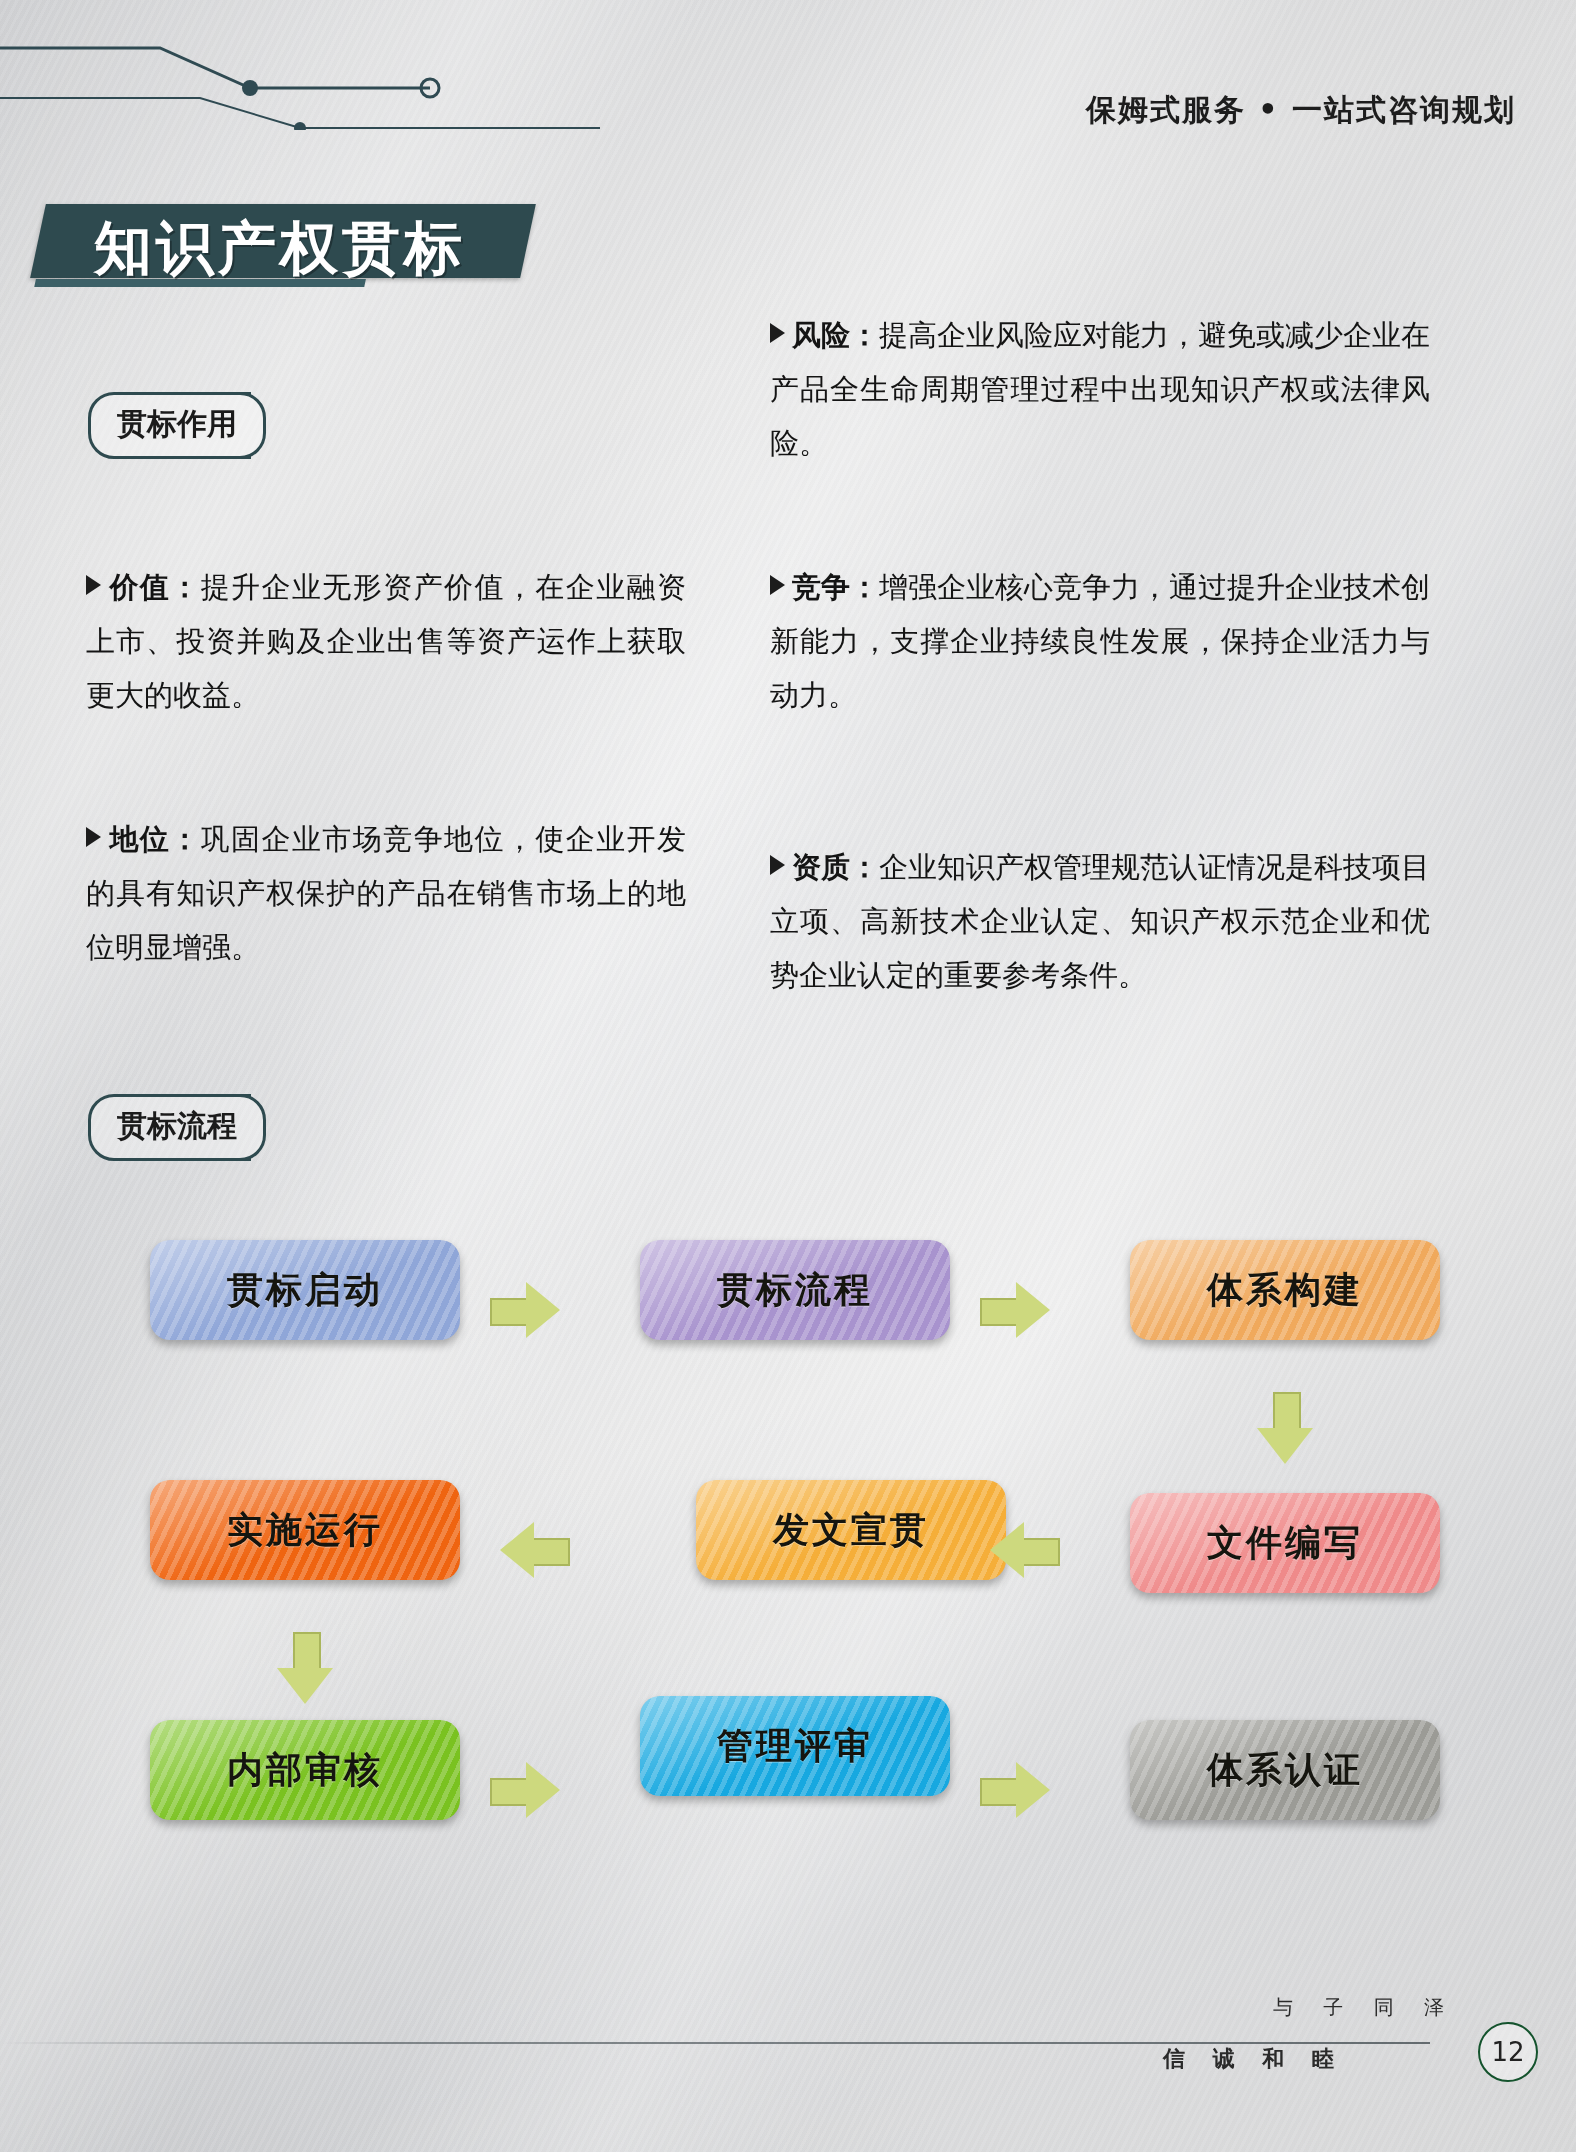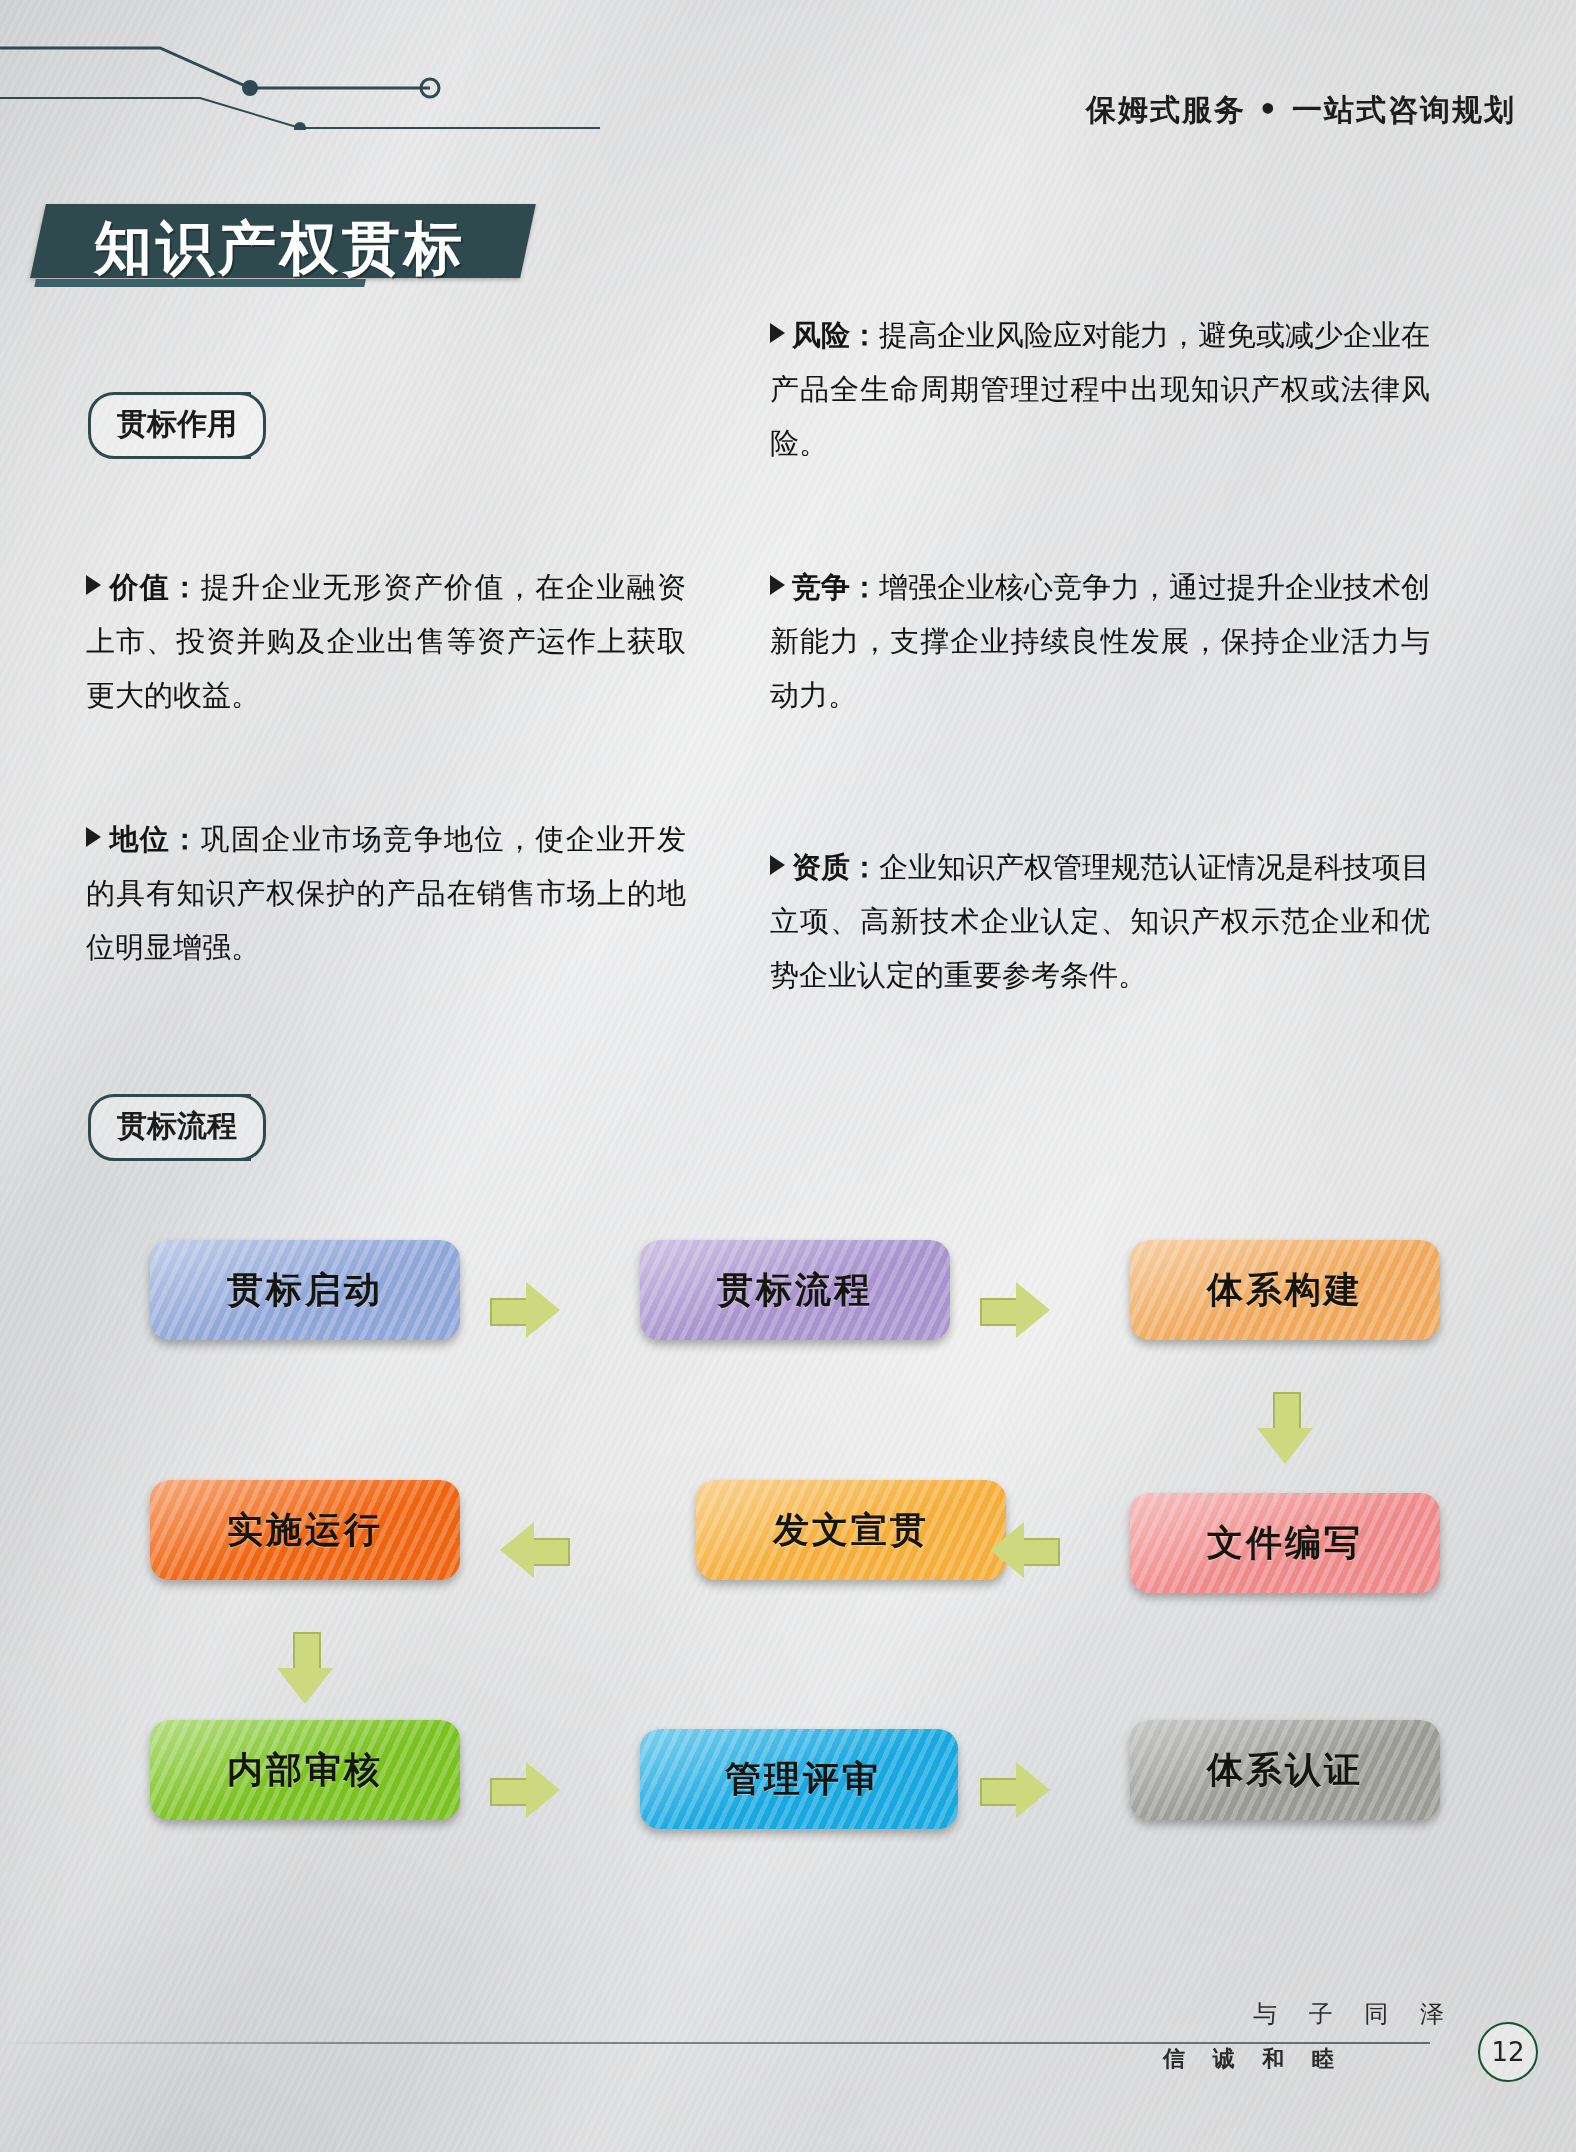--- a/index.html
+++ b/index.html
@@ -112,21 +112,21 @@
   .arr-r .head{position:absolute;left:36px;top:0;width:0;height:0;border-left:34px solid #cdd97e;border-top:28px solid transparent;border-bottom:28px solid transparent;}
   .arr-l{position:absolute;width:72px;height:56px;}
   .arr-l .shaft{position:absolute;right:0;top:16px;width:40px;height:24px;background:#cdd97e;border:2px solid #aab65c;border-left:none;}
   .arr-l .head{position:absolute;right:36px;top:0;width:0;height:0;border-right:34px solid #cdd97e;border-top:28px solid transparent;border-bottom:28px solid transparent;}
   .arr-d{position:absolute;width:56px;height:74px;}
   .arr-d .shaft{position:absolute;left:16px;top:0;width:24px;height:40px;background:#cdd97e;border:2px solid #aab65c;border-bottom:none;}
   .arr-d .head{position:absolute;left:0;top:36px;width:0;height:0;border-top:36px solid #cdd97e;border-left:28px solid transparent;border-right:28px solid transparent;}
   
   .footer-rule{position:absolute;left:0;bottom:108px;width:1430px;height:2px;
     background:linear-gradient(90deg,rgba(60,70,75,0) 0%,rgba(60,70,75,0.55) 25%,rgba(60,70,75,0.75) 100%);}
-  .foot-a{position:absolute;right:120px;bottom:122px;font-size:24px;letter-spacing:12px;color:#2a2a2a;white-space:nowrap;margin-left:6px;}
+  .foot-a{position:absolute;right:120px;bottom:131px;font-size:20px;letter-spacing:12px;color:#2a2a2a;white-space:nowrap;margin-left:6px;}
   .foot-b{position:absolute;right:232px;bottom:78px;font-size:22px;letter-spacing:10px;color:#2a2a2a;white-space:nowrap;font-weight:bold;}
   .pagenum{
     position:absolute;right:38px;bottom:70px;width:56px;height:56px;border-radius:50%;
     border:2px solid #14532d;display:flex;align-items:center;justify-content:center;
     font-size:26px;color:#222;background:rgba(255,255,255,0.4);
   }
 </style>
 </head>
 <body>
 
@@ -190,21 +190,21 @@
   <div class="node" id="n4" style="left: 502px; top: 240px; background-color: rgb(245, 174, 57); background-image: repeating-linear-gradient(115deg, rgba(255, 255, 255, 0.22) 0px, rgba(255, 255, 255, 0.22) 5px, rgba(255, 255, 255, 0) 5px, rgba(255, 255, 255, 0) 11px), linear-gradient(160deg, rgba(255, 255, 255, 0.45) 0%, rgba(255, 255, 255, 0) 55%); margin-left: 44px;">
       <span>发文宣贯</span>
     </div>
   <div class="node" id="n5" style="left: 0px; top: 240px; background-color: rgb(239, 100, 16); background-image: repeating-linear-gradient(115deg, rgba(255, 255, 255, 0.22) 0px, rgba(255, 255, 255, 0.22) 5px, rgba(255, 255, 255, 0) 5px, rgba(255, 255, 255, 0) 11px), linear-gradient(160deg, rgba(255, 255, 255, 0.45) 0%, rgba(255, 255, 255, 0) 55%);">
       <span>实施运行</span>
     </div>
 
   <div class="node" id="n6" style="left: 0px; top: 480px; background-color: rgb(122, 194, 32); background-image: repeating-linear-gradient(115deg, rgba(255, 255, 255, 0.22) 0px, rgba(255, 255, 255, 0.22) 5px, rgba(255, 255, 255, 0) 5px, rgba(255, 255, 255, 0) 11px), linear-gradient(160deg, rgba(255, 255, 255, 0.45) 0%, rgba(255, 255, 255, 0) 55%); text-align: right;">
       <span>内部审核</span>
     </div>
-  <div class="node" id="n7" style="left: 490px; top: 489px; background-color: rgb(23, 168, 224); background-image: repeating-linear-gradient(115deg, rgba(255, 255, 255, 0.22) 0px, rgba(255, 255, 255, 0.22) 5px, rgba(255, 255, 255, 0) 5px, rgba(255, 255, 255, 0) 11px), linear-gradient(160deg, rgba(255, 255, 255, 0.45) 0%, rgba(255, 255, 255, 0) 55%); padding-left: 8px;">
+  <div class="node" id="n7" style="left: 490px; top: 456px; background-color: rgb(23, 168, 224); background-image: repeating-linear-gradient(115deg, rgba(255, 255, 255, 0.22) 0px, rgba(255, 255, 255, 0.22) 5px, rgba(255, 255, 255, 0) 5px, rgba(255, 255, 255, 0) 11px), linear-gradient(160deg, rgba(255, 255, 255, 0.45) 0%, rgba(255, 255, 255, 0) 55%);">
       <span>管理评审</span>
     </div>
   <div class="node" id="n8" style="left: 980px; top: 480px; background-color: rgb(155, 155, 150); background-image: repeating-linear-gradient(115deg, rgba(255, 255, 255, 0.22) 0px, rgba(255, 255, 255, 0.22) 5px, rgba(255, 255, 255, 0) 5px, rgba(255, 255, 255, 0) 11px), linear-gradient(160deg, rgba(255, 255, 255, 0.45) 0%, rgba(255, 255, 255, 0) 55%);">
       <span>体系认证</span>
     </div>
 
   <div class="arr-r" style="left:340px;top:42px;">
       <div class="shaft" style="background: rgb(205, 217, 126);"></div>
       <div class="head" style="border-left-color: rgb(205, 217, 126);"></div>
     </div>

